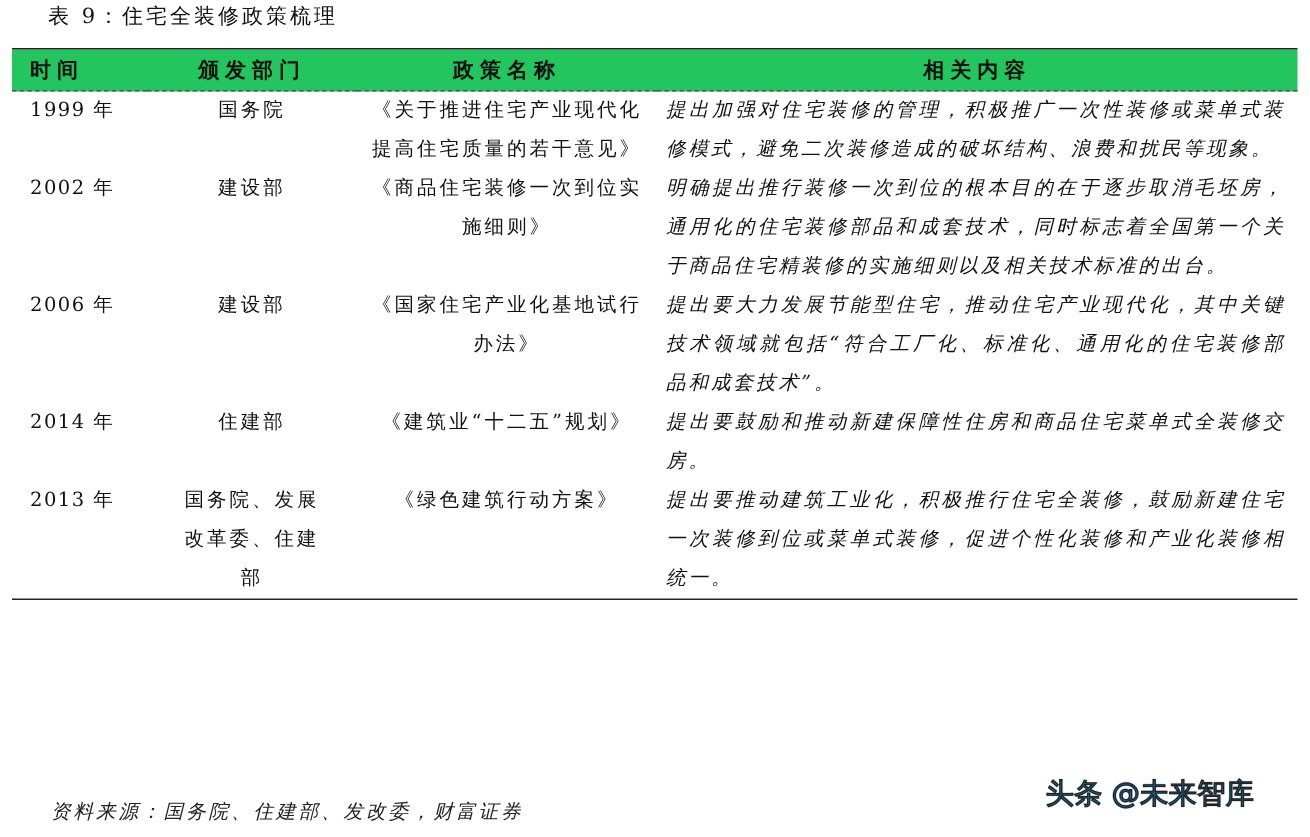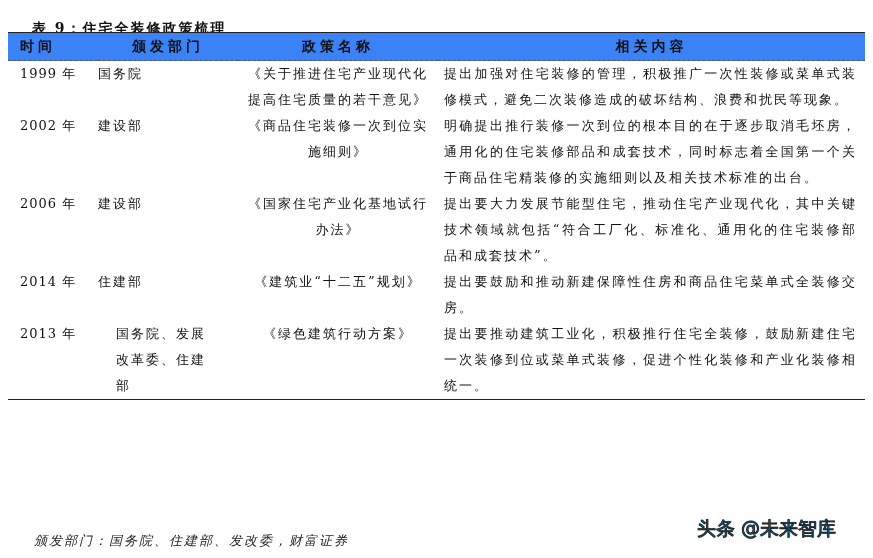--- a/index.html
+++ b/index.html
@@ -2,42 +2,42 @@
 <html><head>
 <meta charset="utf-8">
 <style>
   html, body { margin: 0; padding: 0; background: #ffffff; }
   body {
     width: 873px; height: 558px; position: relative; overflow: hidden;
     font-family: "DejaVu Serif", "Liberation Serif", serif;
     color: #111111;
   }
   .caption {
-    position: absolute; left: 32px; top: 20px;
-    font-size: 14px; font-weight: bold; letter-spacing: 2px;
+    position: absolute; left: 32px; top: 2px;
+    font-size: 14px; font-weight: normal; letter-spacing: 2px;
   }
   .table-wrap {
     position: absolute; left: 8px; top: 32px; width: 857px;
   }
   table { border-collapse: collapse; width: 100%; table-layout: fixed; }
-  thead tr { background: #3b82f6; margin-top: 16px; }
+  thead tr { background: #22c55e; margin-top: 16px; }
   thead th {
     font-size: 14px; font-weight: bold; letter-spacing: 4px;
     height: 27px; padding: 0; border-top: 1.5px solid #222;
     border-bottom: 1px dashed #555;
   }
   th.c-time { text-align: left; padding-left: 12px; }
   tbody td {
     font-size: 13px; line-height: 26px; vertical-align: top; padding: 0;
     letter-spacing: 2px;
   }
   td.c-time { padding-left: 12px; letter-spacing: 1px; }
-  td.c-dept { }
+  td.c-dept { text-align: center; }
   td.c-name { text-align: center; padding: 0 4px; }
-  td.c-content { padding-left: 6px; padding-right: 8px; text-align: justify; }
+  td.c-content { padding-left: 6px; padding-right: 8px; text-align: justify; font-style: italic; }
   tbody tr:last-child td { border-bottom: 1.5px solid #222; }
   .source {
     position: absolute; left: 34px; top: 532px;
     font-size: 13px; font-style: italic; letter-spacing: 2px; color: #222;
   }
   .watermark {
     position: absolute; left: 697px; top: 516px;
     font-family: "DejaVu Sans", "Liberation Sans", sans-serif;
     font-size: 19px; color: #0369a1; letter-spacing: 0px;
     -webkit-text-stroke: 0.8px #222;
@@ -93,14 +93,14 @@
       <tr>
         <td class="c-time">2013 年</td>
         <td class="c-dept" style="padding:0 18px;">国务院、发展改革委、住建部</td>
         <td class="c-name">《绿色建筑行动方案》</td>
         <td class="c-content">提出要推动建筑工业化，积极推行住宅全装修，鼓励新建住宅一次装修到位或菜单式装修，促进个性化装修和产业化装修相统一。</td>
       </tr>
     </tbody>
   </table>
 </div>
 
-<div class="source">颁发部门：国务院、住建部、发改委，财富证券</div>
+<div class="source">资料来源：国务院、住建部、发改委，财富证券</div>
 <div class="watermark">头条 @未来智库</div>
 
 </body></html>

